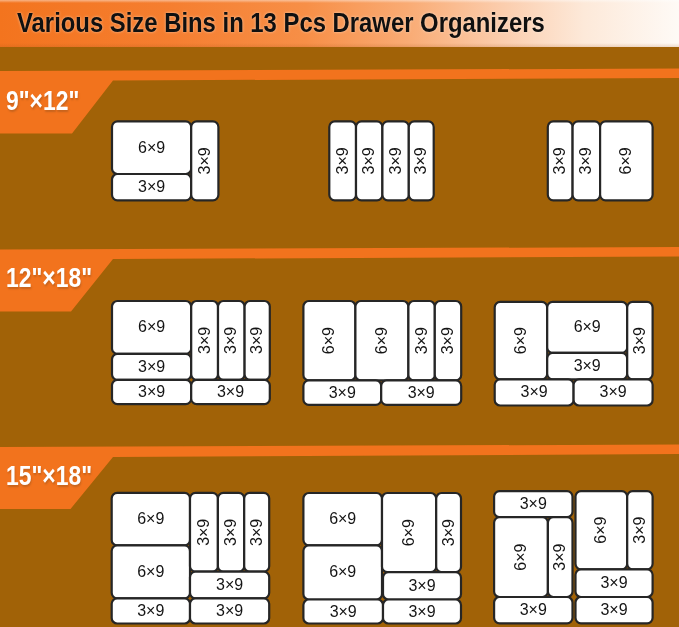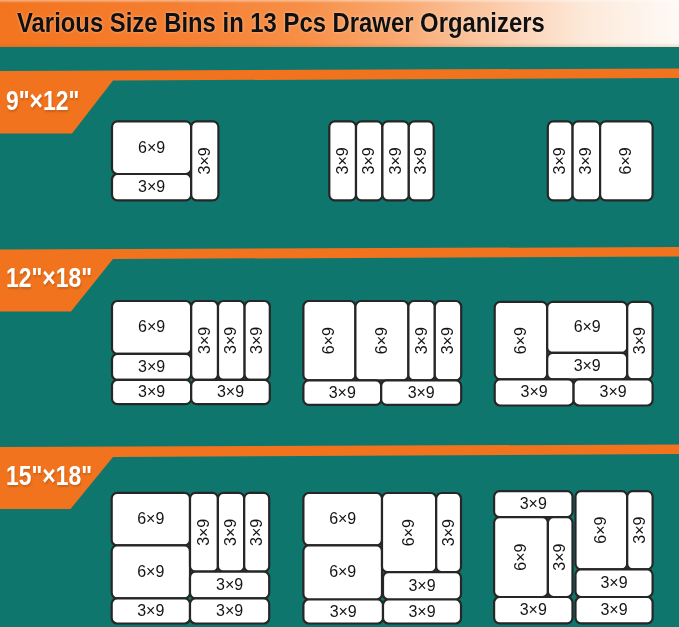--- a/index.html
+++ b/index.html
@@ -1,17 +1,17 @@
 <!DOCTYPE html>
 <html><head>
 <meta charset="utf-8">
 <style>
   html,body{margin:0;padding:0;}
   body{width:679px;height:627px;background:#ffffff;font-family:"Liberation Sans",sans-serif;overflow:hidden;}
-  .page{position:relative;width:679px;height:627px;background:#0f766e;}
+  .page{position:relative;width:679px;height:627px;background:#a16207;}
   .abs{position:absolute;}
   .banner-label{position:absolute;color:#ffffff;font-weight:bold;font-size:28px;
        text-shadow:1px 2px 2px rgba(90,60,30,0.28);transform-origin:0 50%;transform:scaleX(0.818);}
 </style>
 </head>
 <body>
 <div class="page">
 
   <div class="abs" style="left:0;top:0;width:679px;height:47px;
     background:linear-gradient(to bottom,rgba(255,255,255,0.45) 0px,rgba(255,255,255,0) 3px,rgba(255,255,255,0) 43px,rgba(160,80,20,0.18) 47px),linear-gradient(to right,#f3741e 0%,#f57e30 25%,#f78f47 45%,#f9ab74 60%,#fbcdad 74%,#fde9d9 86%,#fefaf6 100%);"></div>

